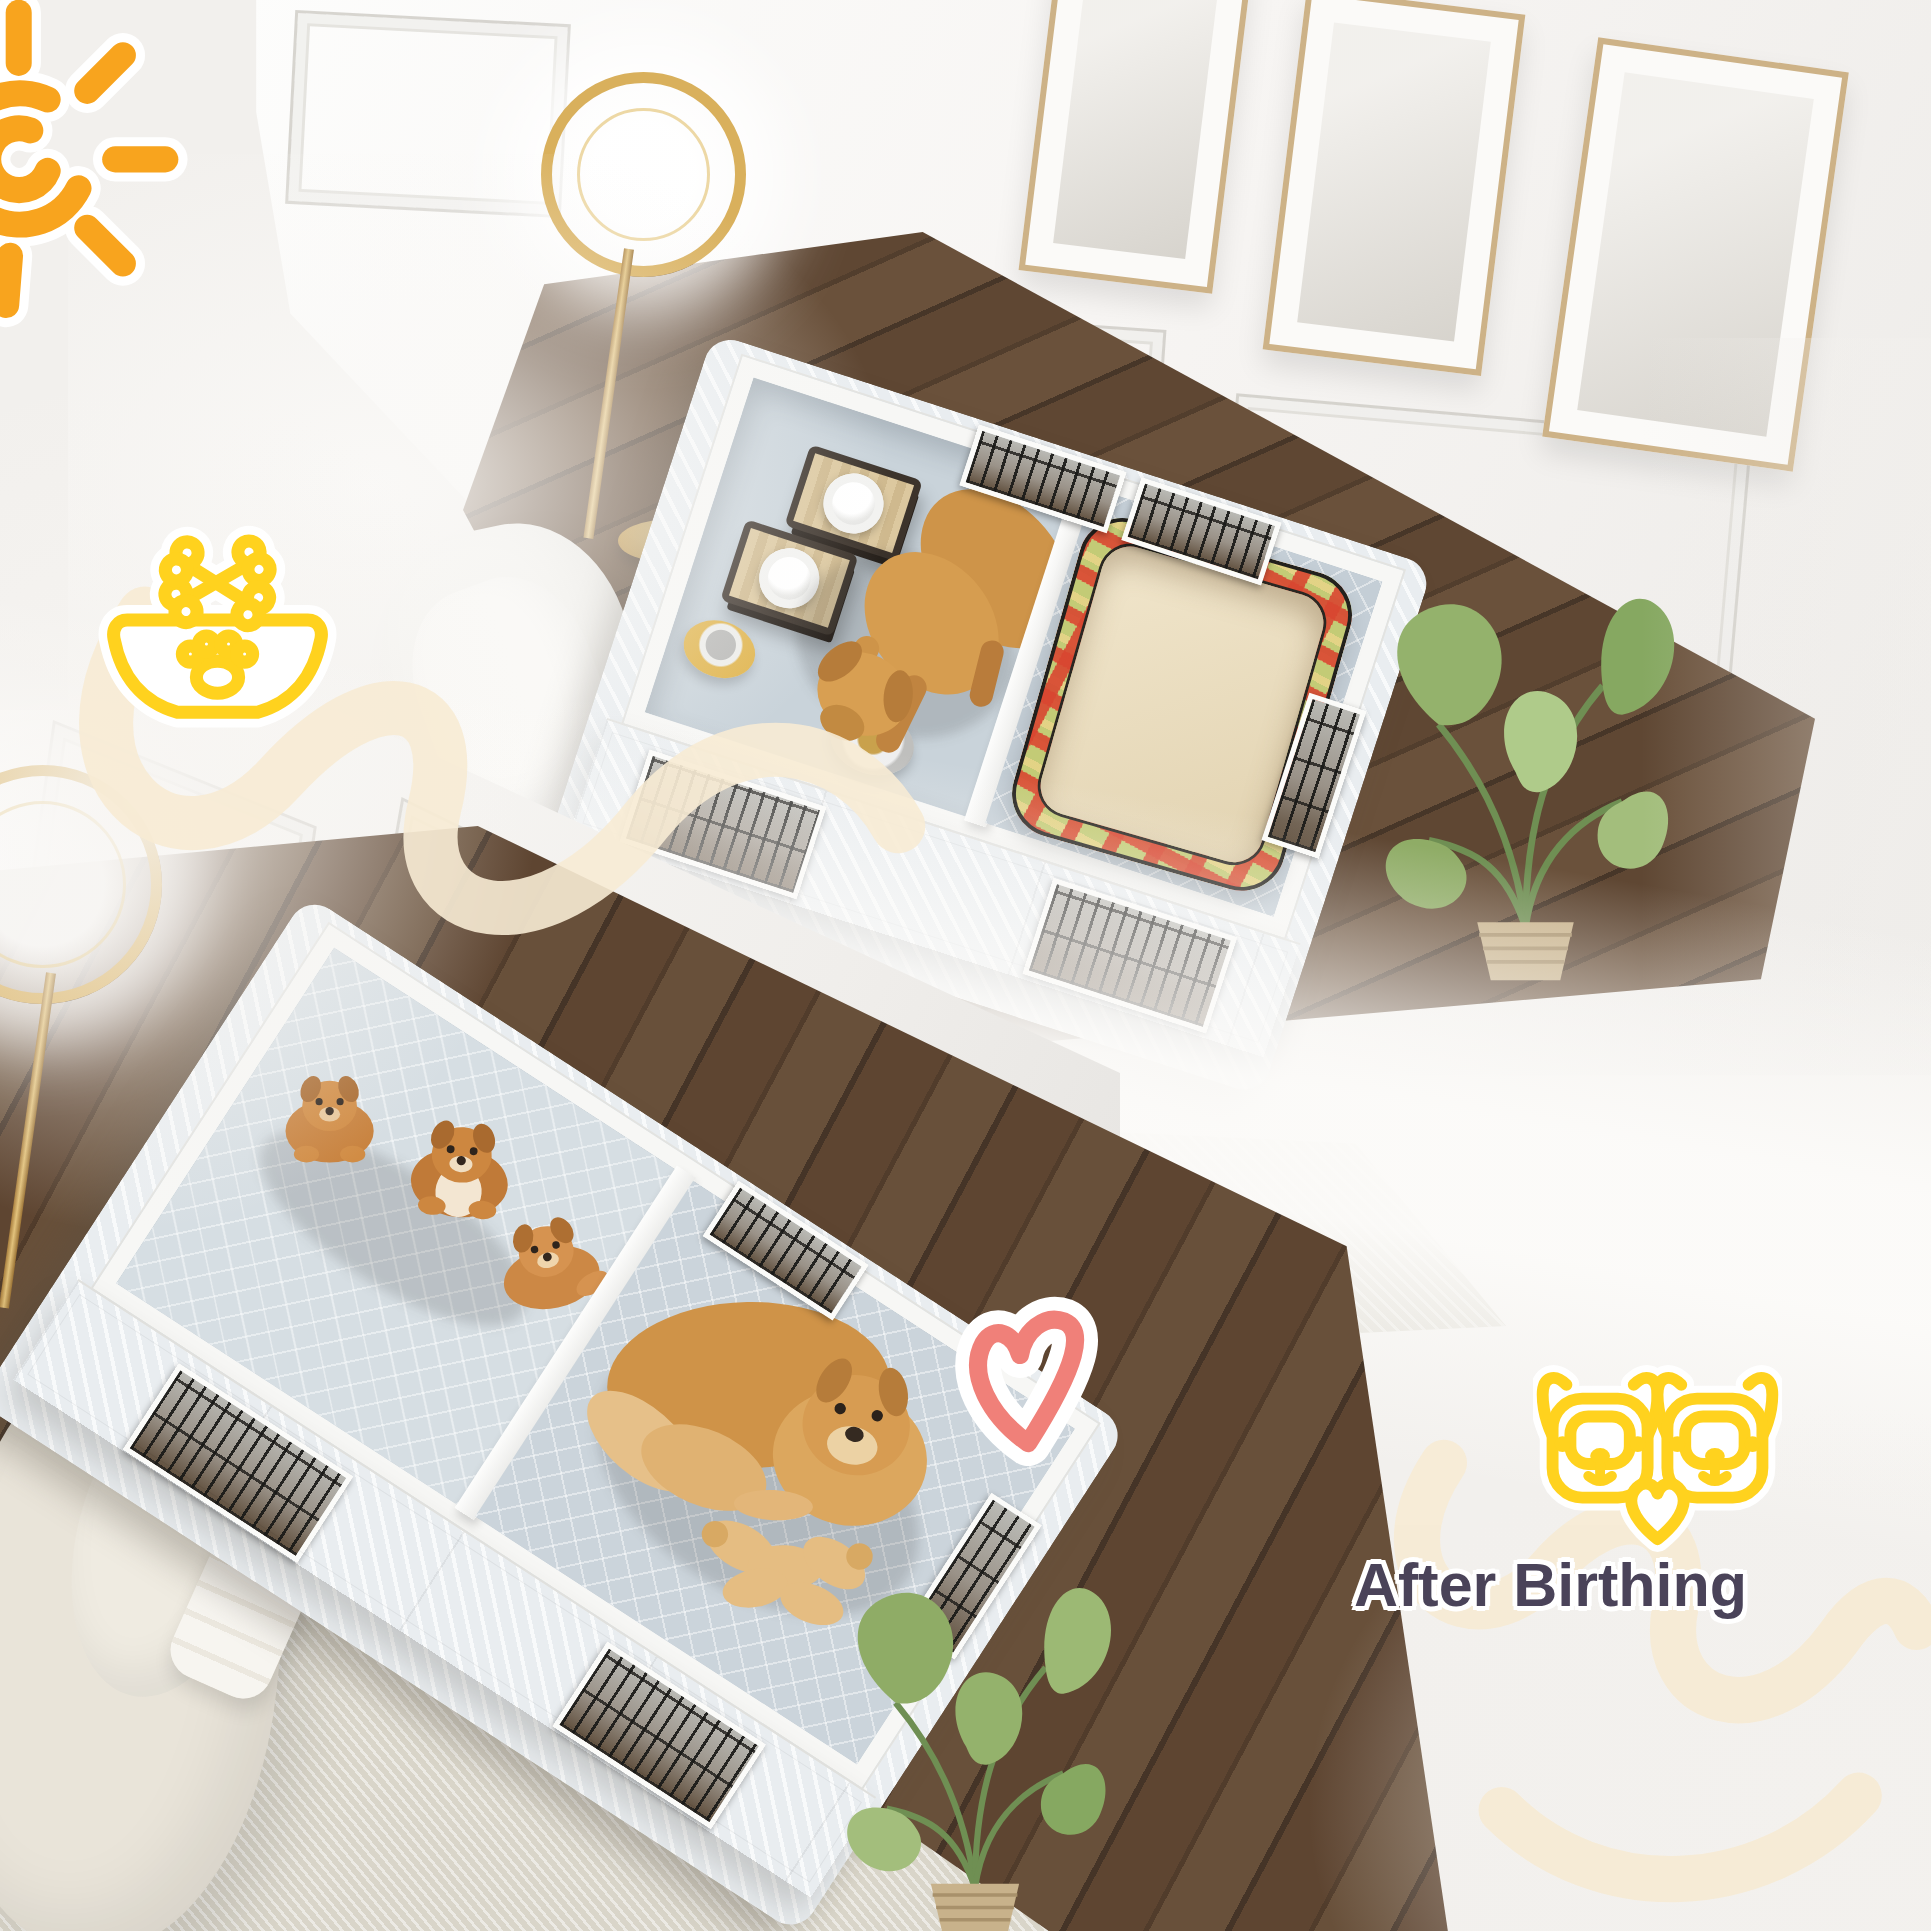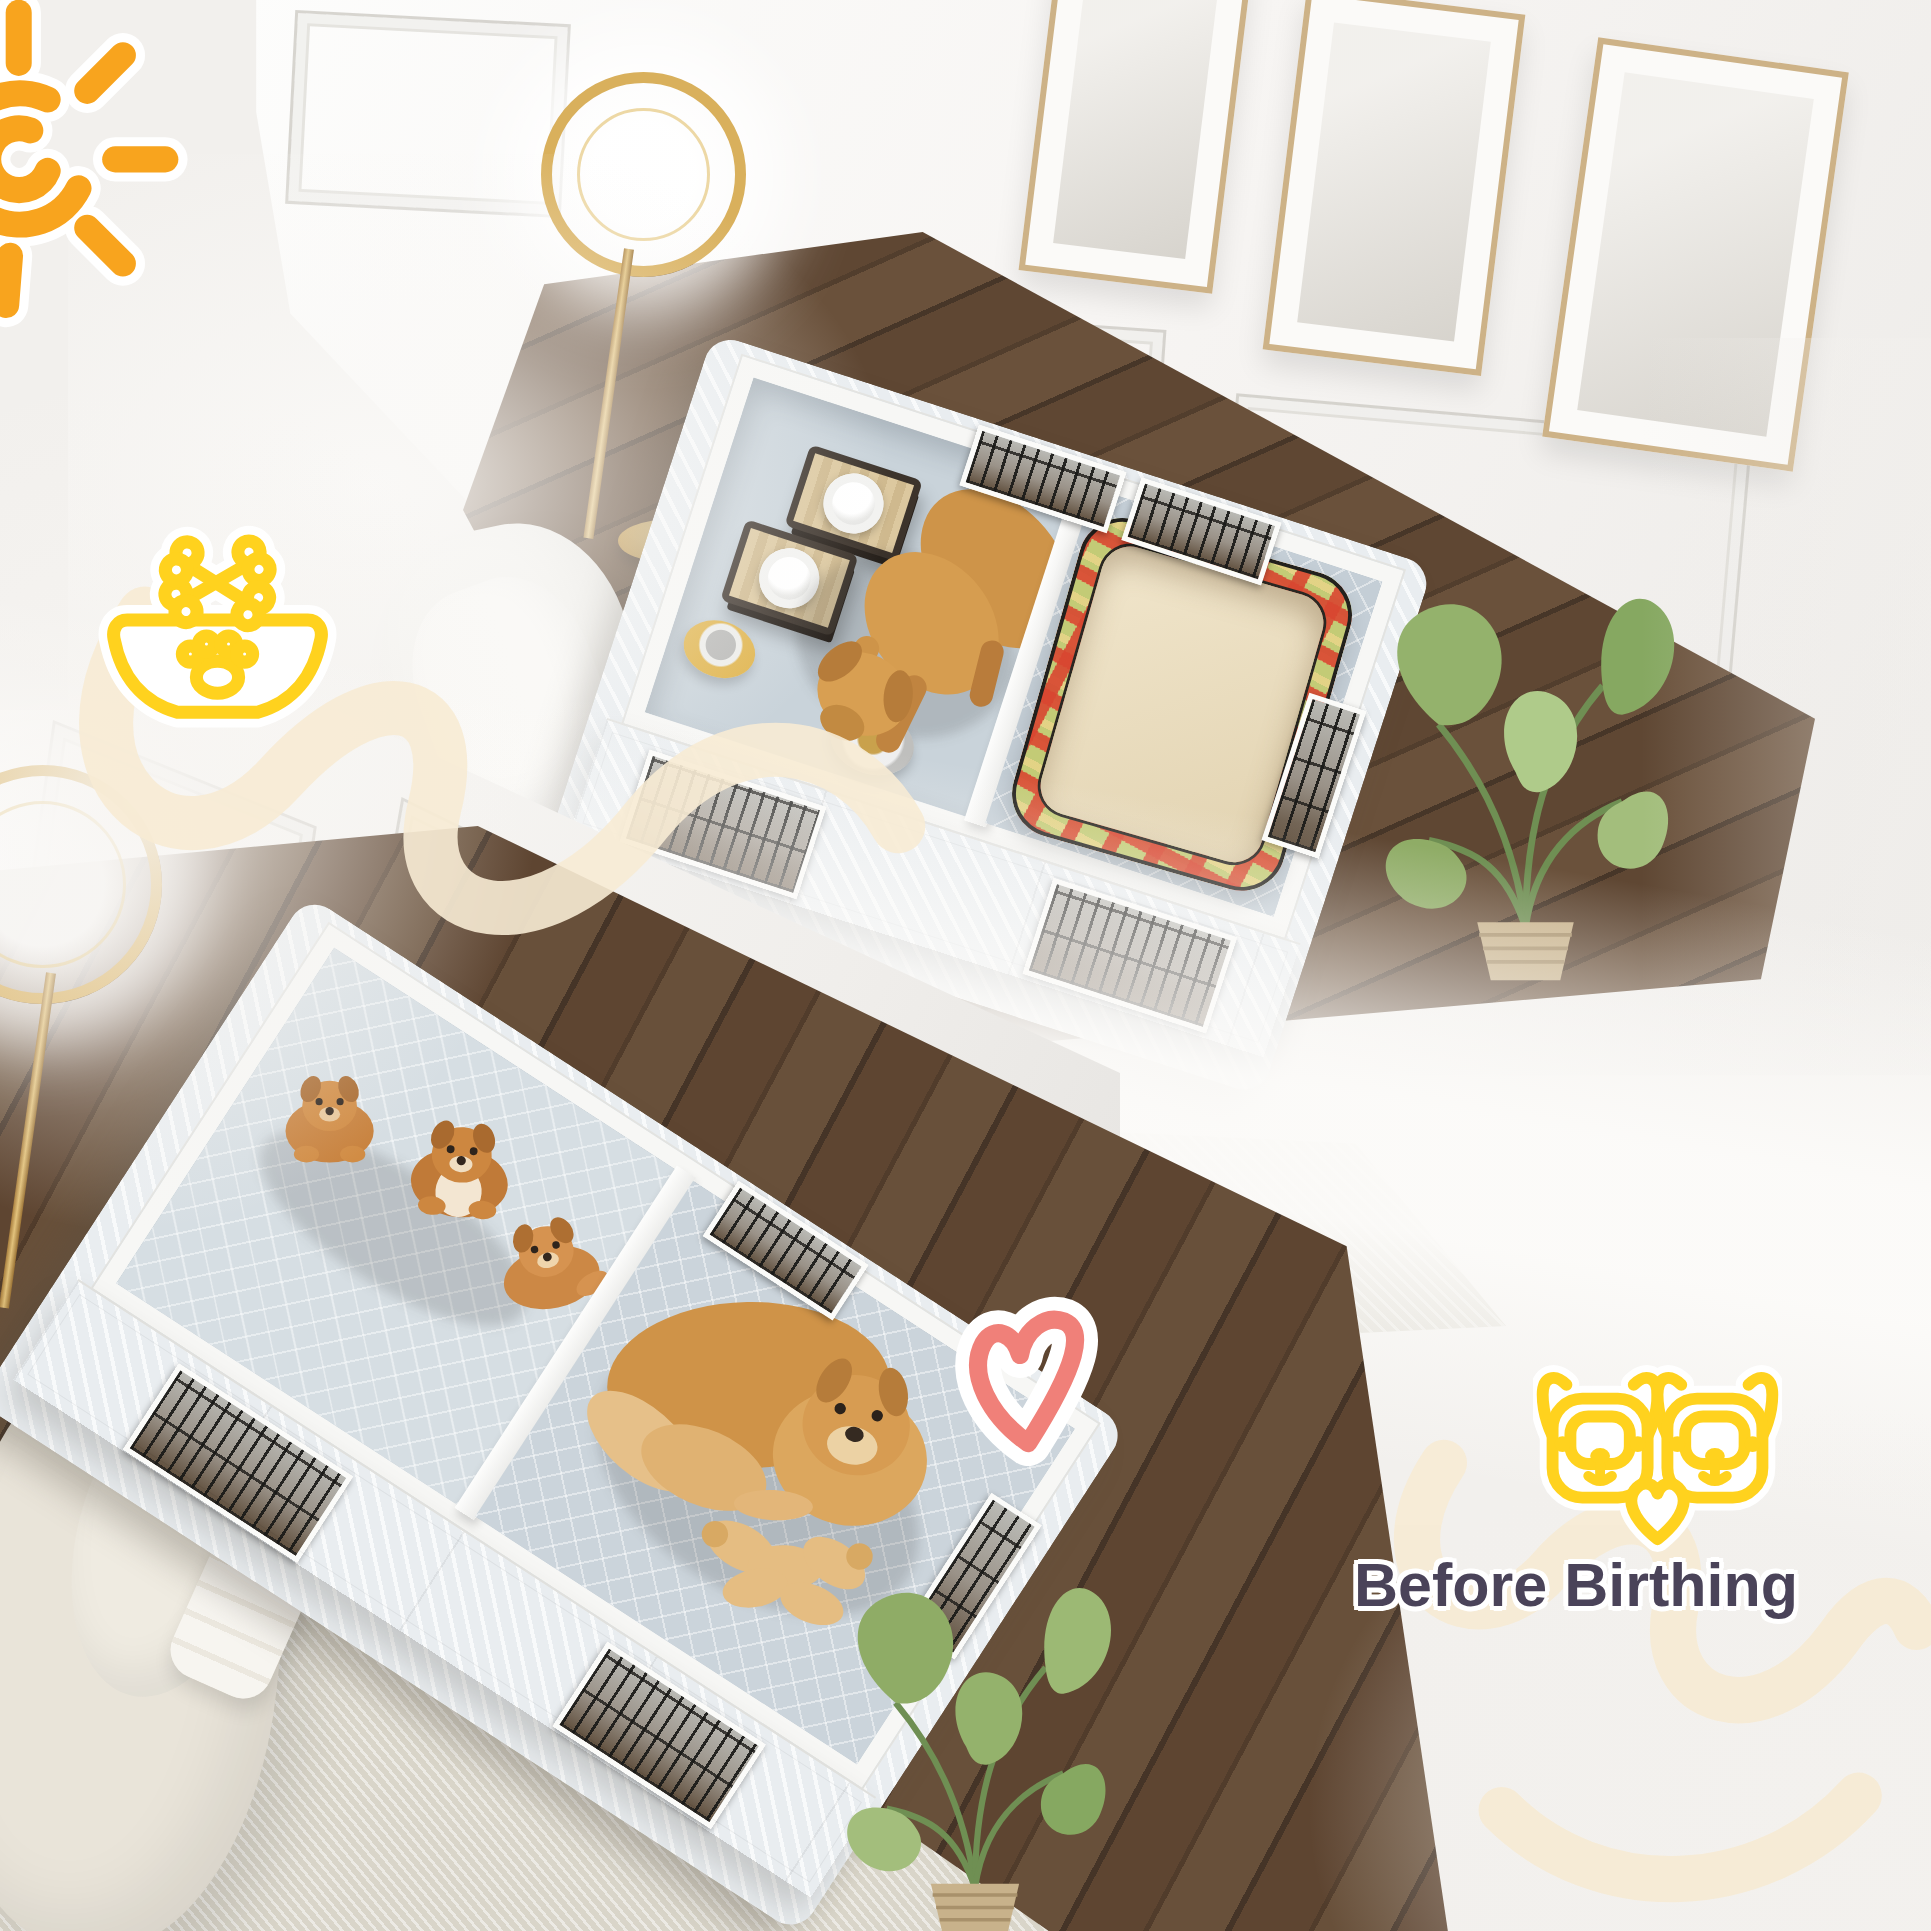--- a/index.html
+++ b/index.html
@@ -470,16 +470,16 @@
           <rect x="-30" y="-34" width="60" height="48" rx="18"></rect>
           <circle cx="-38" cy="-6" r="8" fill="#FFD21E" stroke="none"></circle>
             <circle cx="38" cy="-6" r="8" fill="#FFD21E" stroke="none"></circle>
           <ellipse cx="0" cy="6" rx="10" ry="8" fill="#FFD21E" stroke="none"></ellipse>
           <path d="M-12 26 Q0 36 12 26 M0 14 L0 24" stroke-width="10"></path>
         </g>
         <path d="M125 178 C 100 158 92 138 104 126 C 112 118 122 122 125 132 C 128 122 138 118 146 126 C 158 138 150 158 125 178 Z" fill="#FFF"></path>
       </g>
     </g>
   </svg>
-  <div class="abs caption caption-after">Before Birthing</div>
+  <div class="abs caption caption-after">After Birthing</div>
 
 </div>
 
 
 </body></html>

